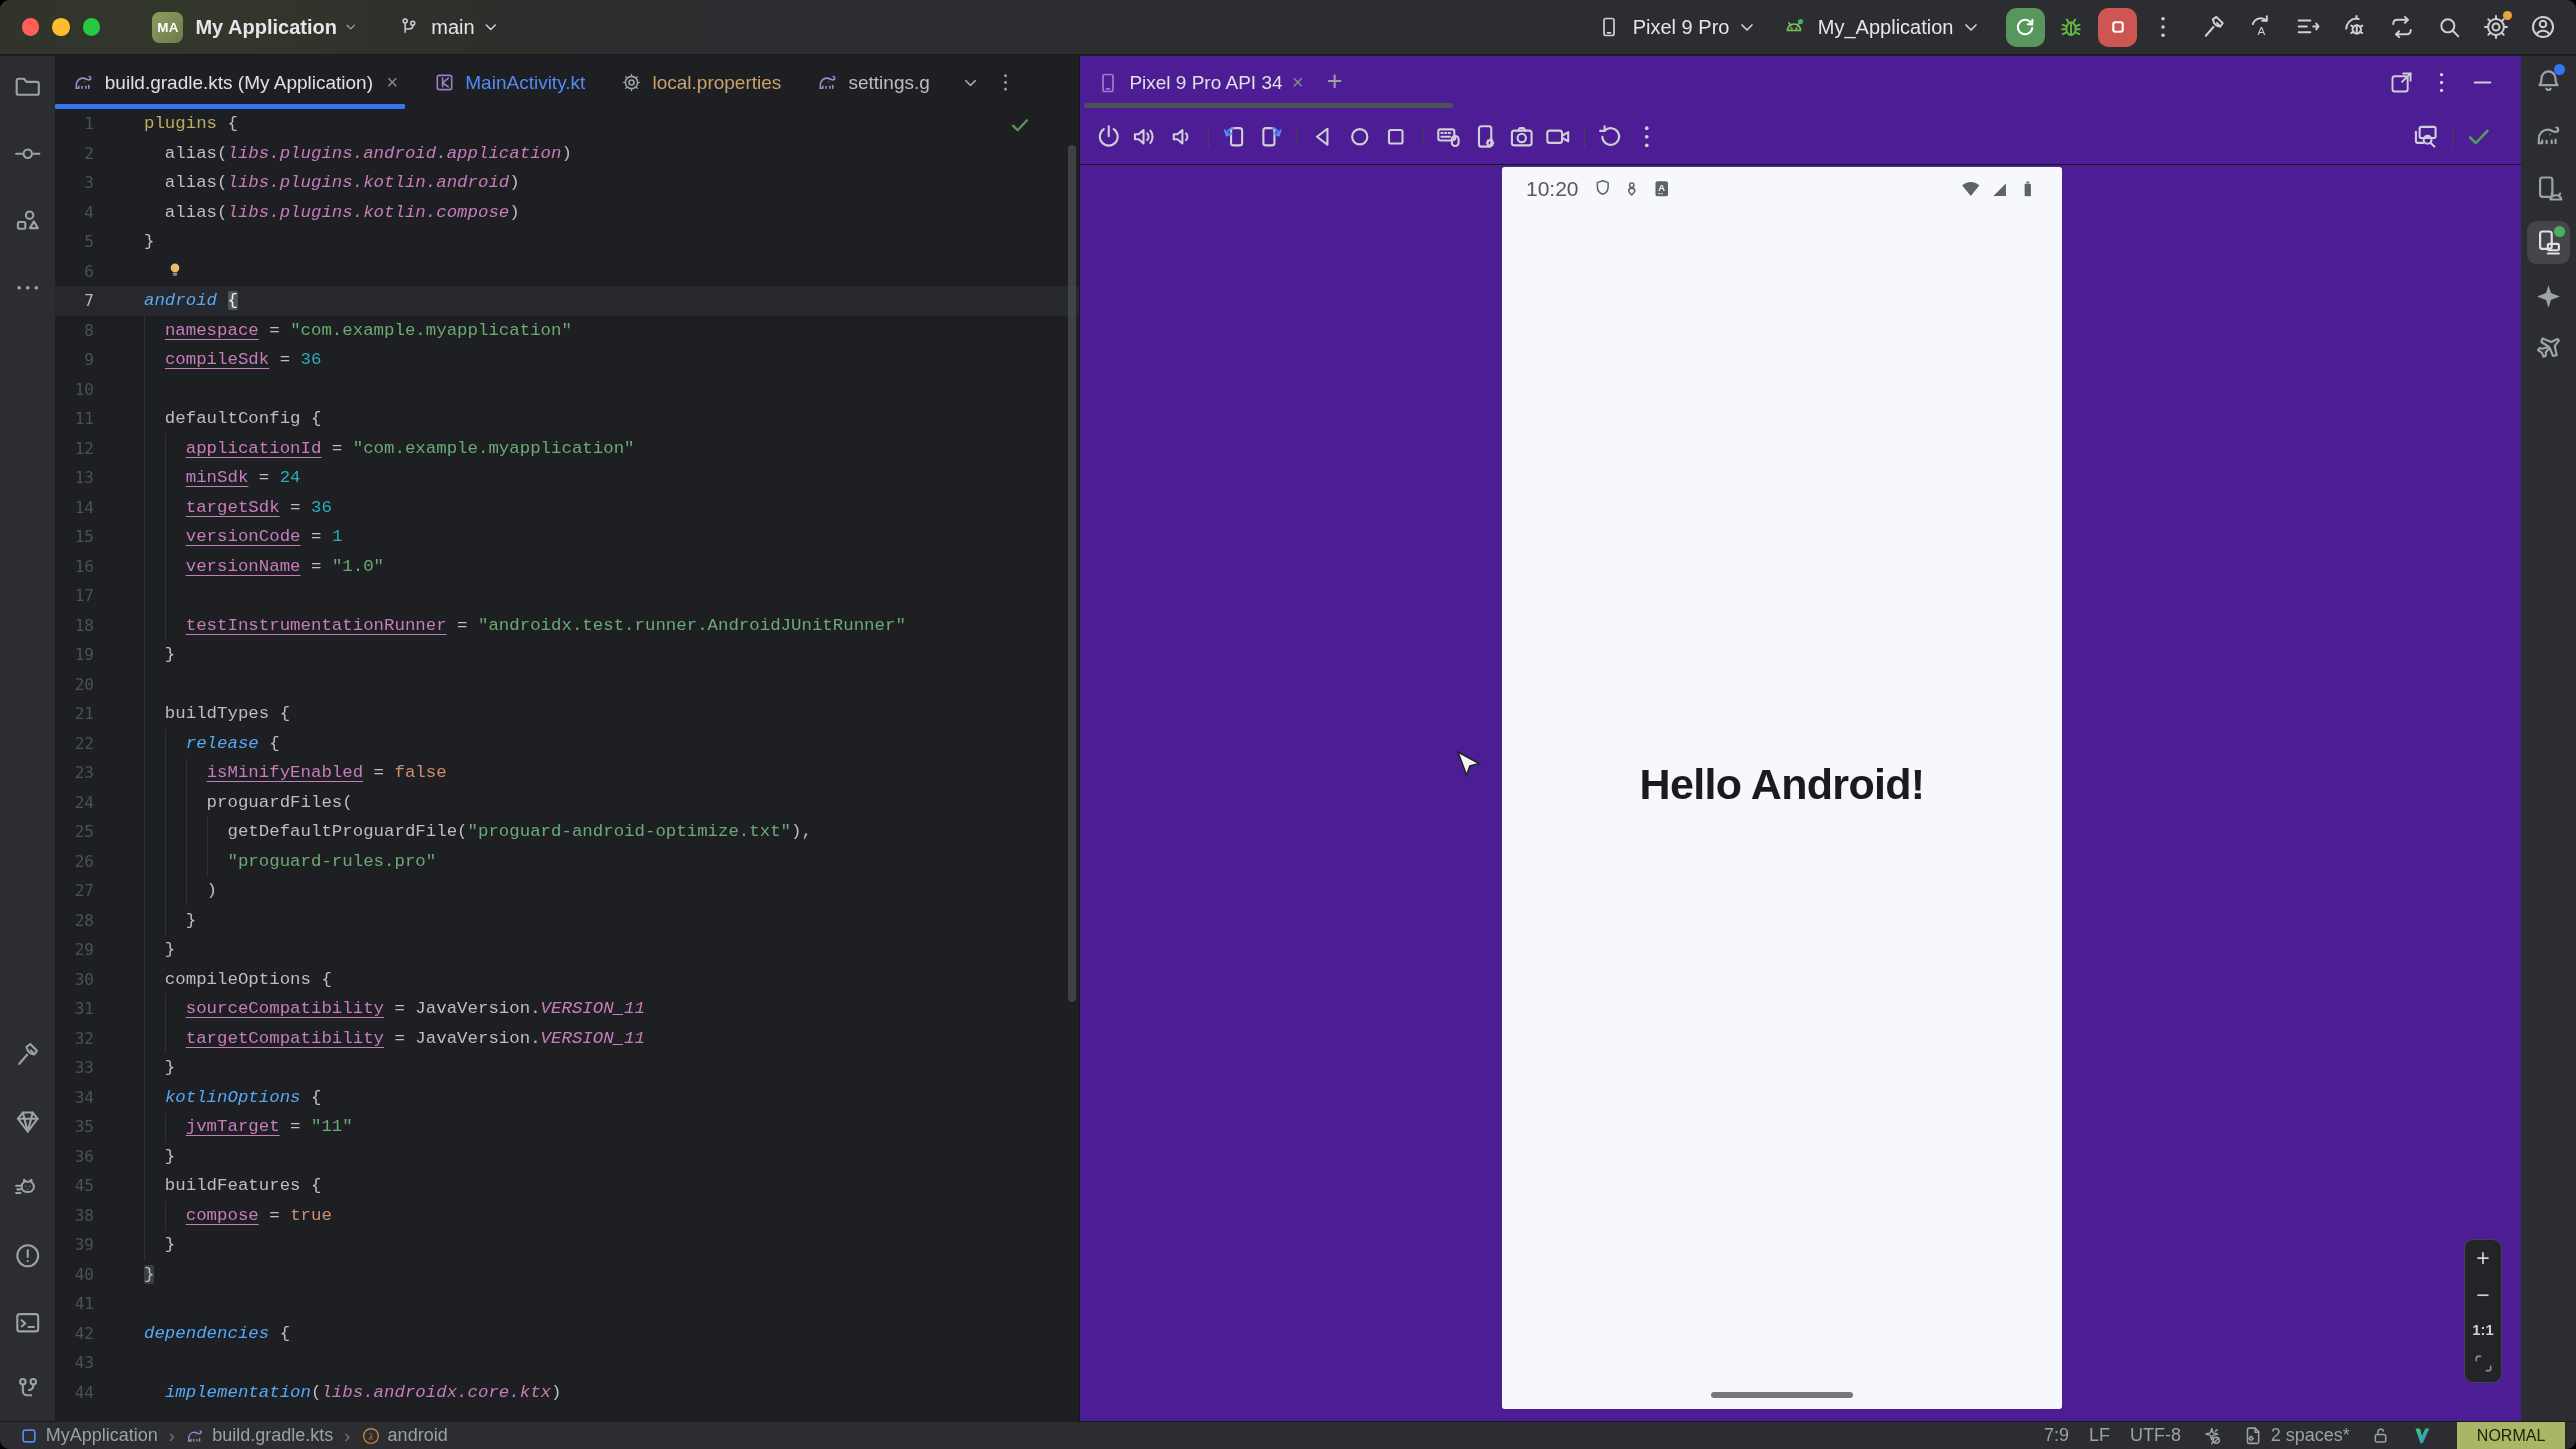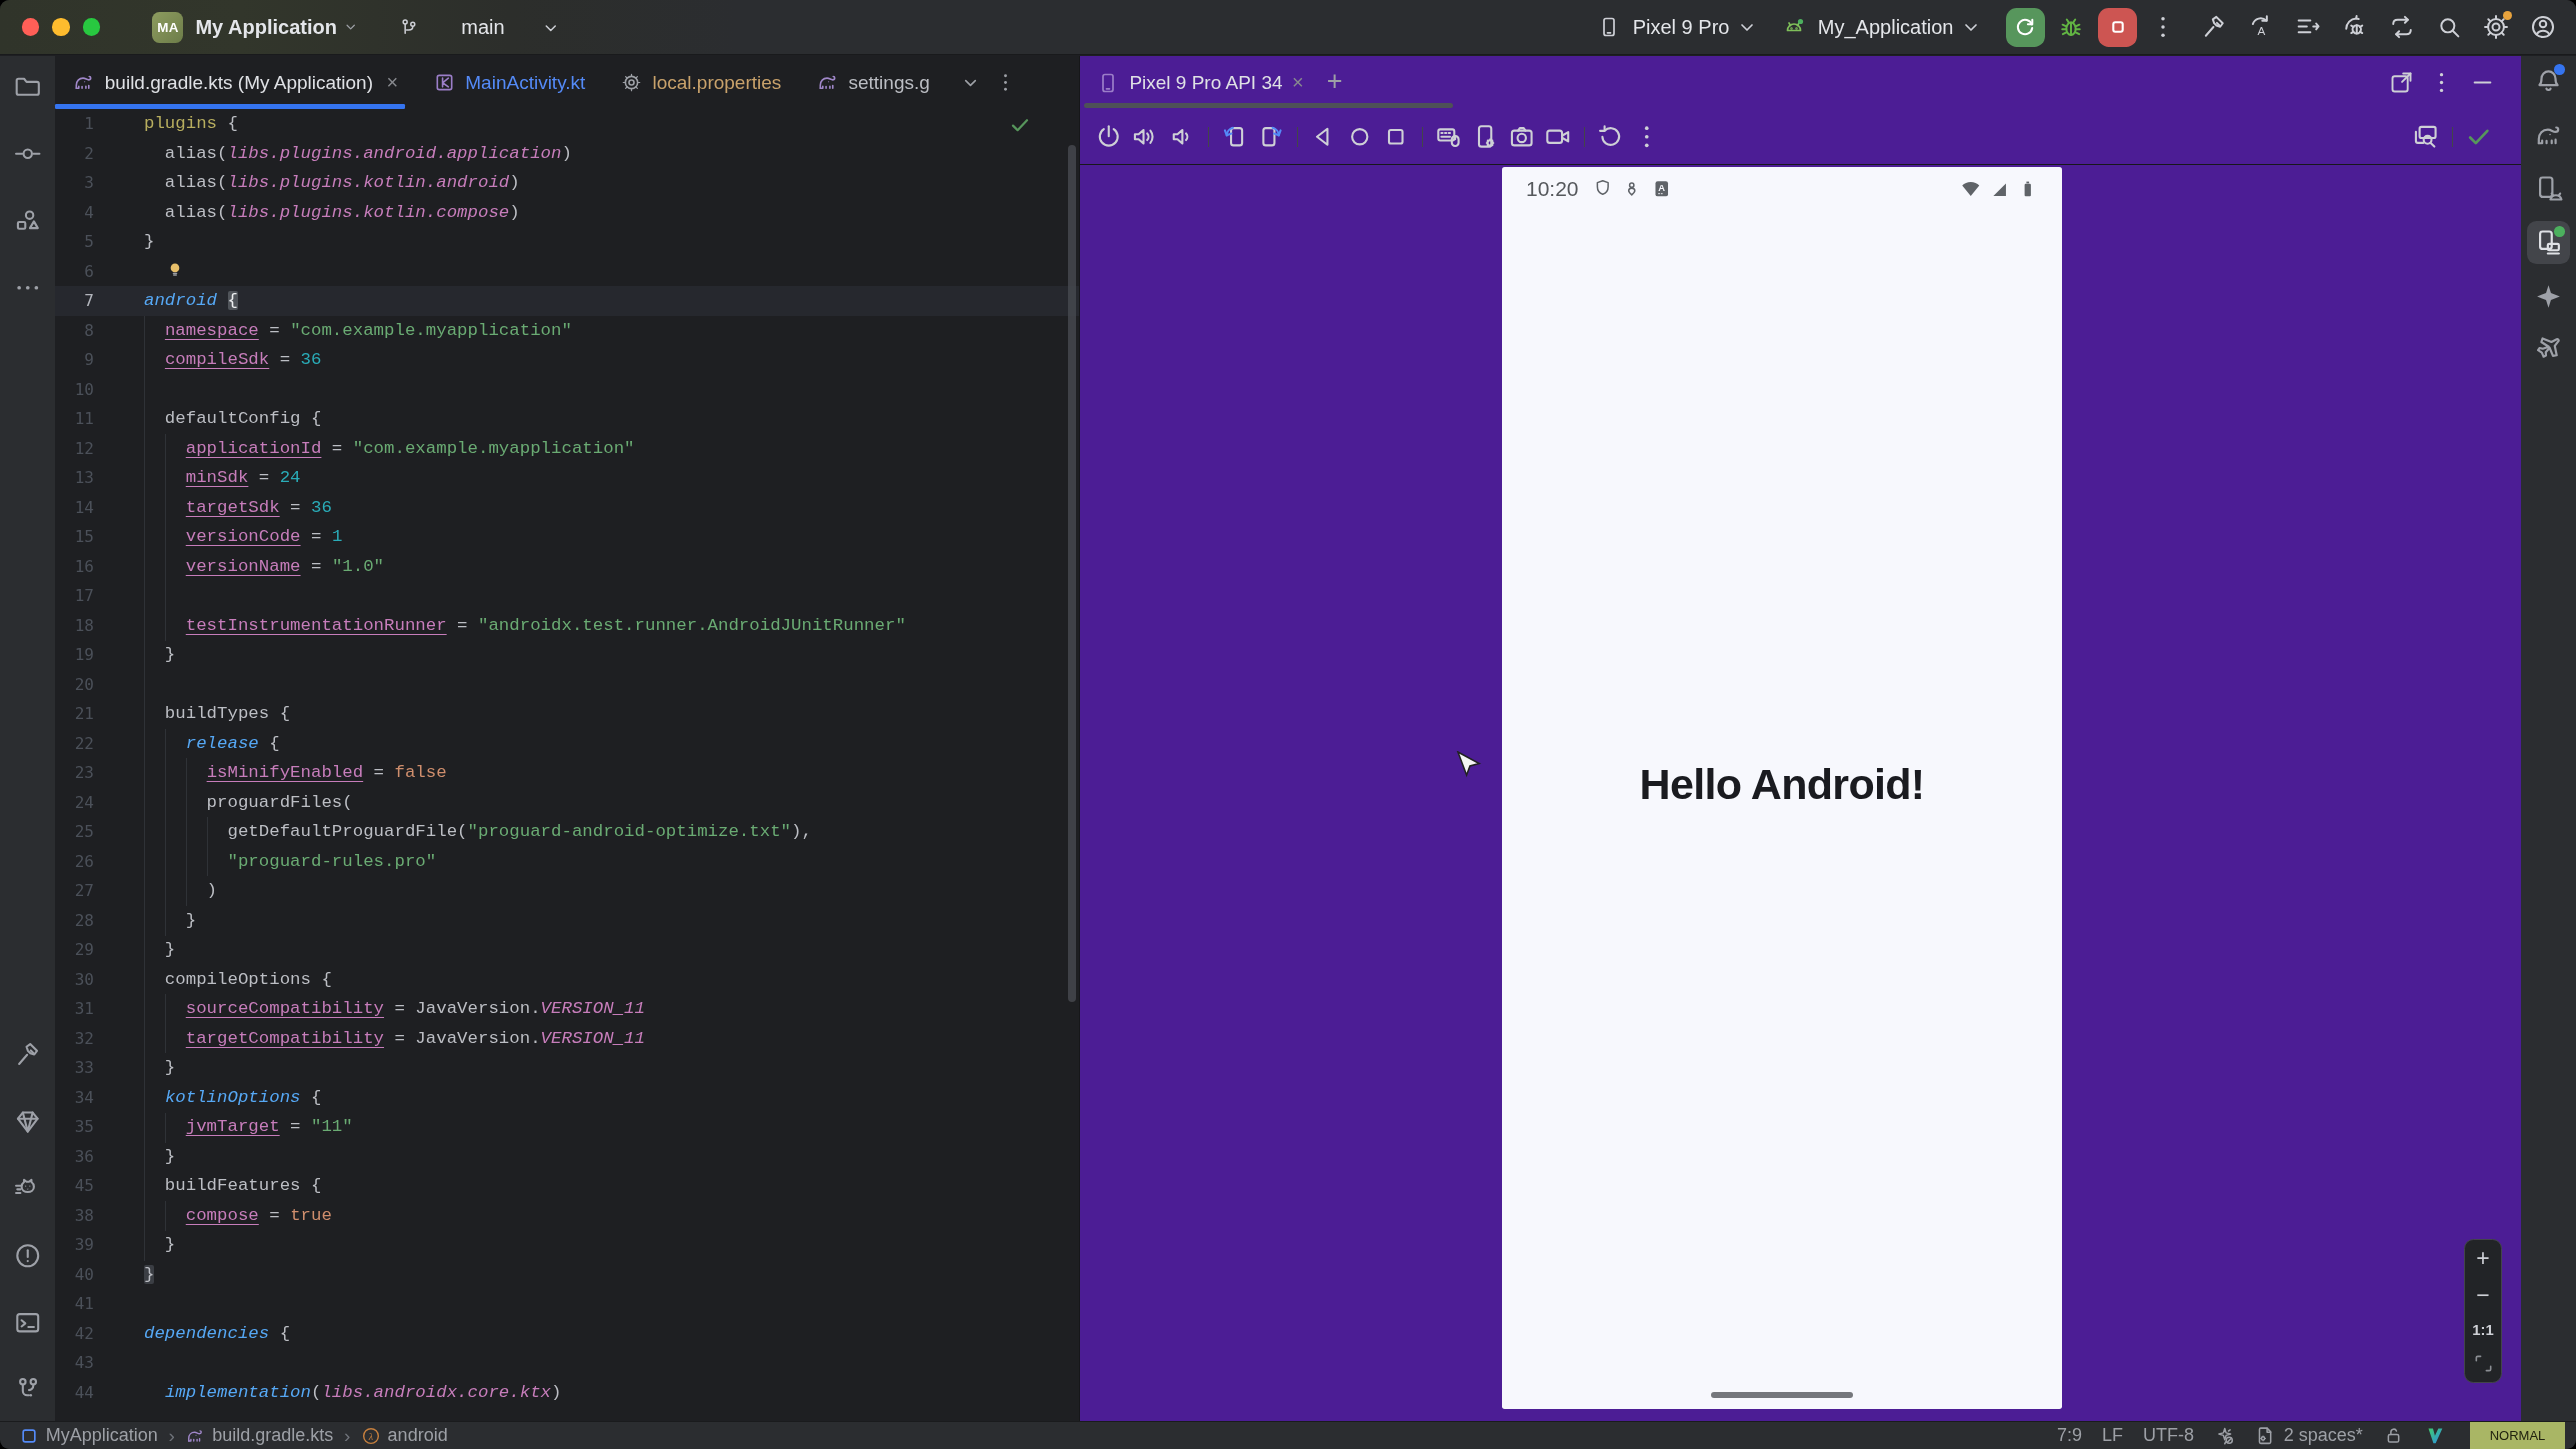--- a/index.html
+++ b/index.html
@@ -12,21 +12,21 @@
     background:linear-gradient(90deg,#30342a 0px,#32362b 241px,#2c2e2b 510px,#2b2d30 738px,#2b2d30 100%);
     border-bottom:0.7px solid #191a1c; display:flex; align-items:center; }
   .traffic { display:flex; gap:13.4px; margin-left:21.5px; }
   .tl { width:17.4px; height:17.4px; border-radius:50%; }
   .tl.red{background:#ff5f57}.tl.yellow{background:#febc2e}.tl.green{background:#28c840}
   #proj-badge { margin-left:52px; width:31px; height:31px; border-radius:7.4px;
     background:linear-gradient(135deg,#8d9c5f,#6d7d49); color:#fff; font-size:13.4px; font-weight:bold;
     display:flex; align-items:center; justify-content:center; letter-spacing:0.3px; }
   .tb-text { font-size:20px; color:#e4e6ea; margin-left:12px; }
   .chev { width:17.4px; height:17.4px; color:#9da0a6; margin-left:5.4px; }
-  #branch-cluster { display:flex; align-items:flex-end; margin-left:38px;gap:30px; }
+  #branch-cluster { display:flex; align-items:flex-start; margin-left:38px; }
   #branch-cluster .ic { width:21.5px; height:21.5px; color:#ced0d6; }
   #tb-right { margin-left:auto; display:flex; align-items:center; margin-right:19px; }
   .tb-chip { display:flex; align-items:center; margin-right:23px; cursor:default; }
   .tb-chip .ic { width:24px; height:24px; color:#ced0d6; }
   .sq-btn { width:39px; height:39px; border-radius:10.7px; display:flex; align-items:center; justify-content:center; margin-right:12px; }
   .sq-btn .ic { width:24px; height:24px; color:#fff; }
   .green-btn { background:#57965c; }
   .red-btn { background:#cd5552; }
   .plain-ic { width:28px; height:28px; color:#ced0d6; margin-right:13.4px; position:relative; }
   .plain-ic.green { color:#62b543; }
@@ -103,21 +103,21 @@
   #zoom-ctl .ic { width:23px; height:23px; color:#8a8d93; }
 
   
   #statusbar { position:absolute; left:0; bottom:0; width:2576px; height:28px; background:#2b2d30; border-top:0.7px solid #1a1b1d;
     display:flex; align-items:center; font-size:18px; color:#9da0a6; }
   #crumbs { display:flex; align-items:center; gap:10.7px; margin-left:19px; }
   #crumbs .ic { width:20px; height:20px; }
   .crumb-sep { color:#6f737a; font-size:19px; }
   #sb-right { margin-left:auto; display:flex; align-items:center; gap:20px; }
   #sb-right .ic { width:21.5px; height:21.5px; color:#9da0a6; }
-  #vim-badge { height:28px; display:flex; align-items:center; padding:1px 20px; background:#a9b665; color:#21230f; margin-left:4px; margin-right:10.7px; font-size:13px; }
+  #vim-badge { height:28px; display:flex; align-items:center; padding:1px 20px; background:#a9b665; color:#21230f; margin-left:4px; margin-right:10.7px; font-size:16px; }
 
   .ic { display:inline-flex; }
   .ic svg { width:100%; height:100%; }
   #cursor { position:absolute; left:1456px; top:751px; width:27px; height:29.5px; z-index:50; }
 </style>
 </head>
 <body>
 
 <div id="window">
 

